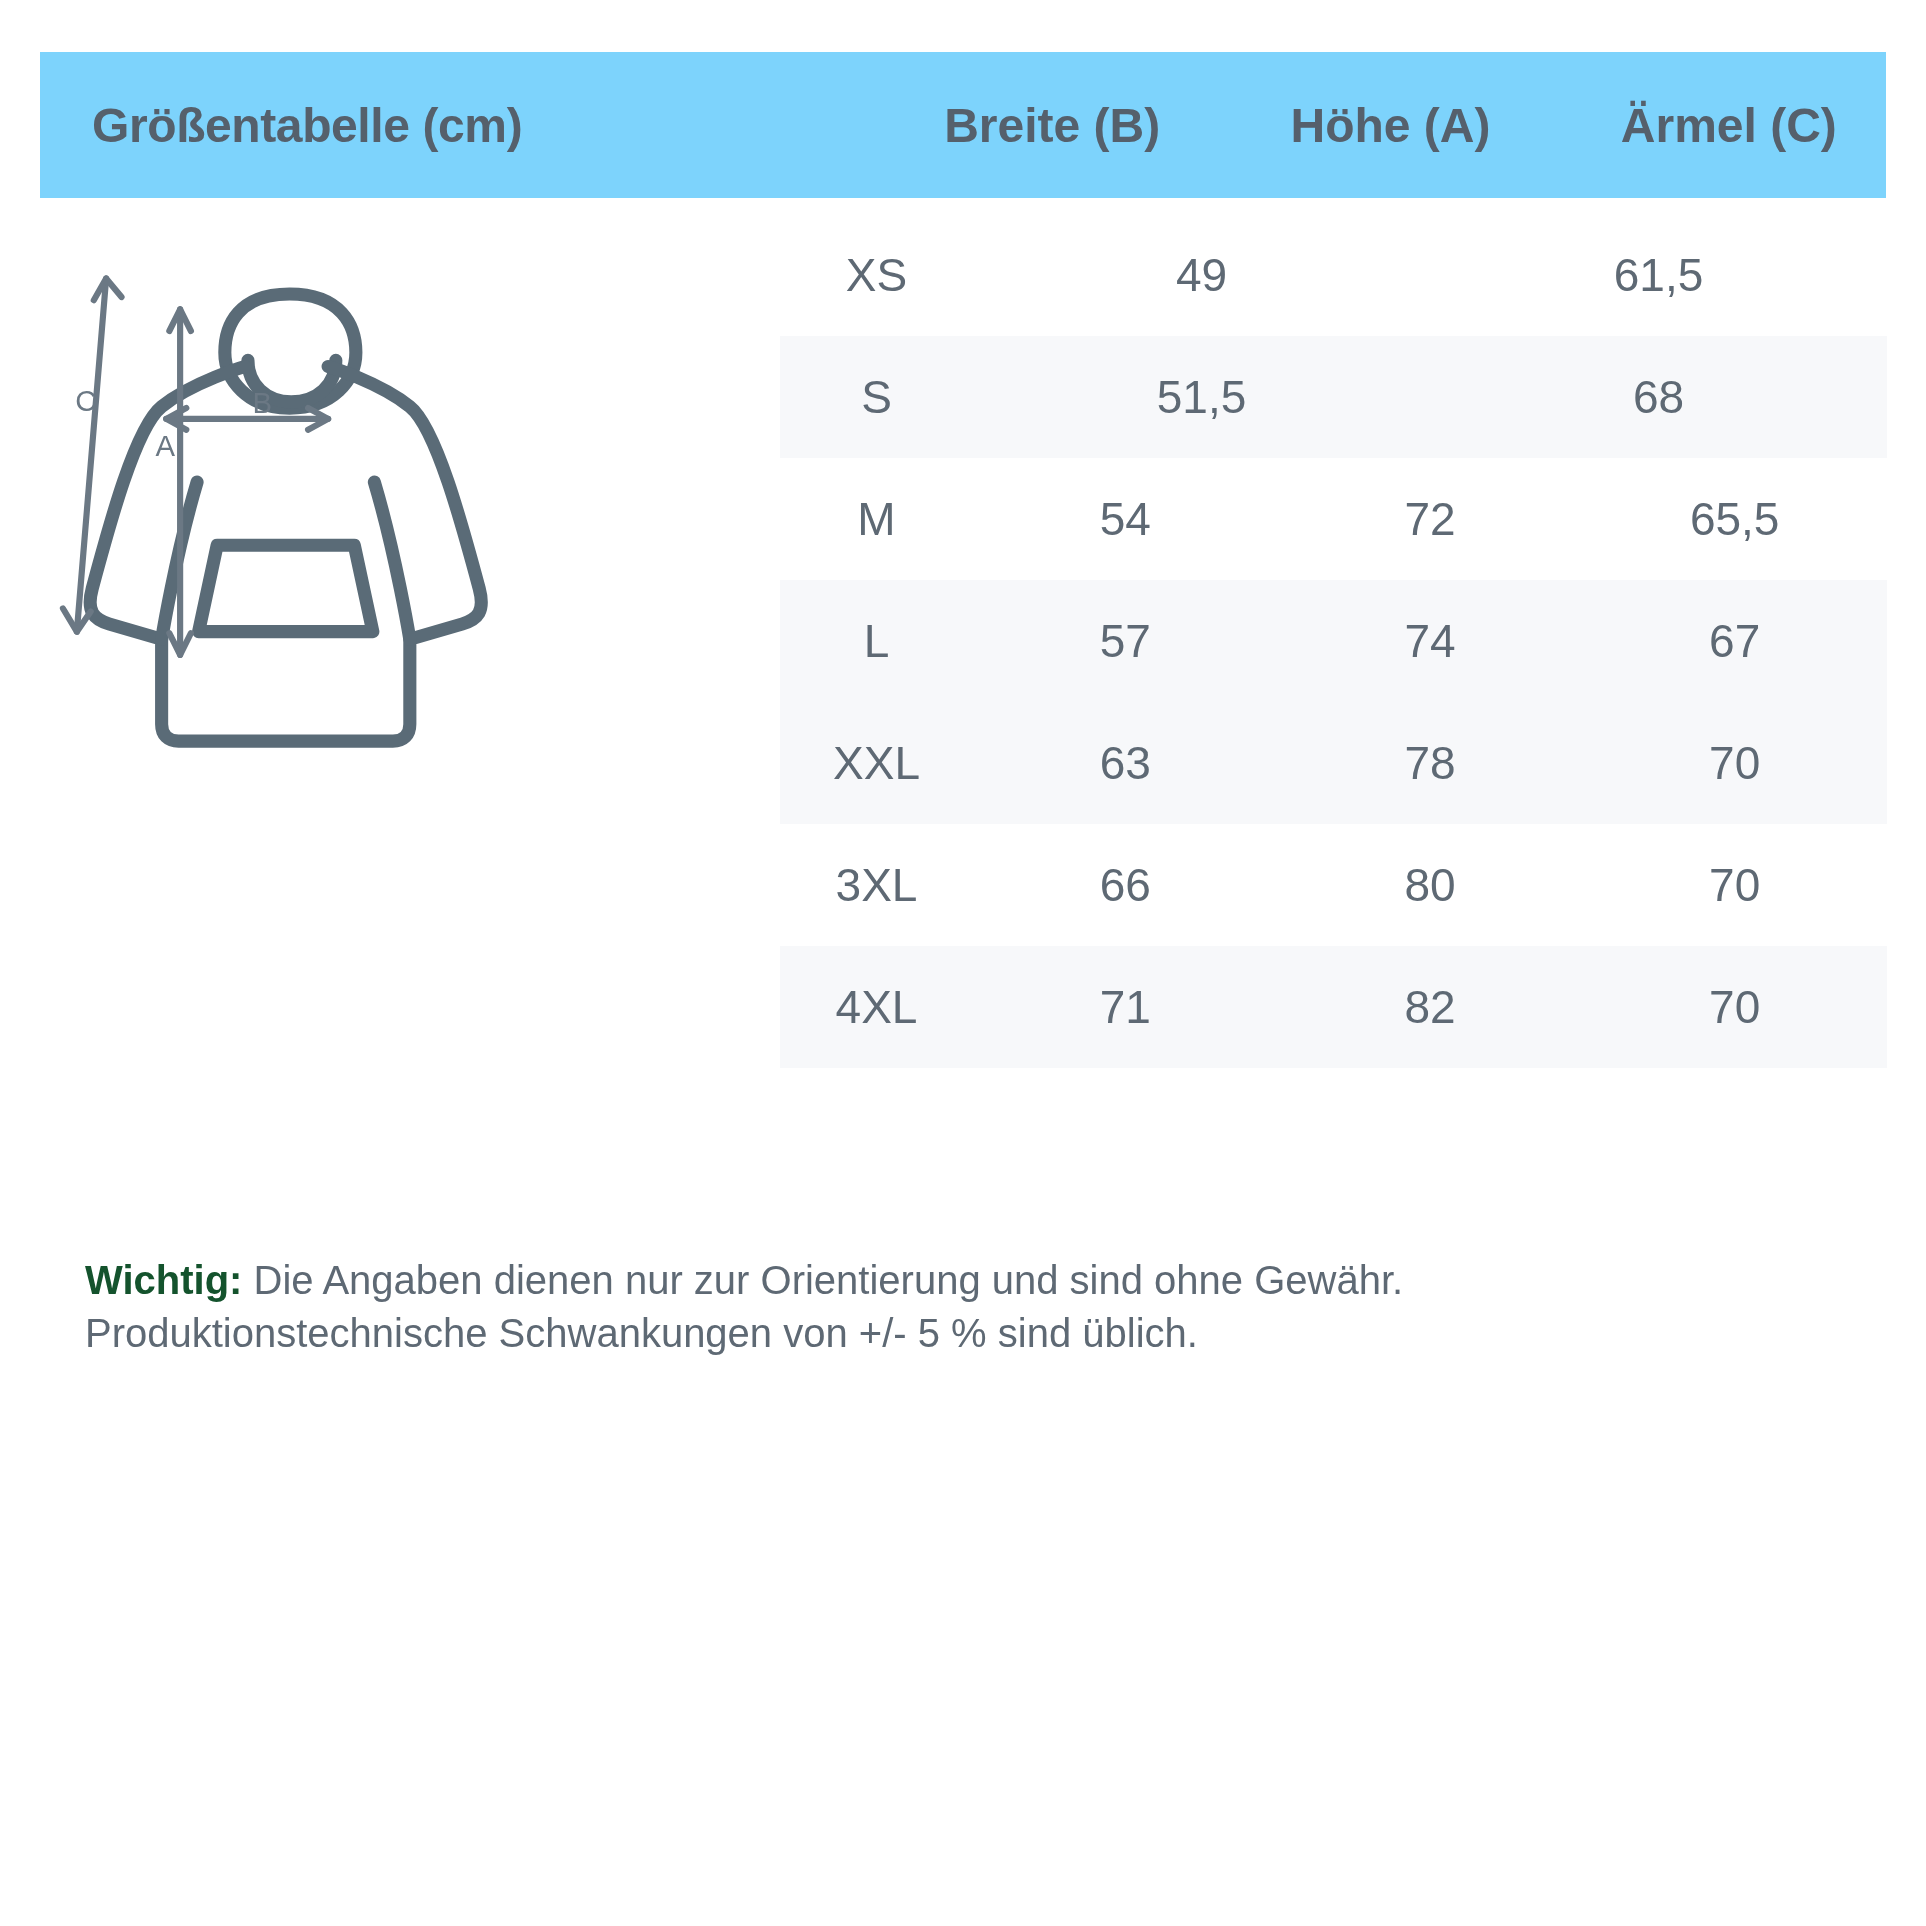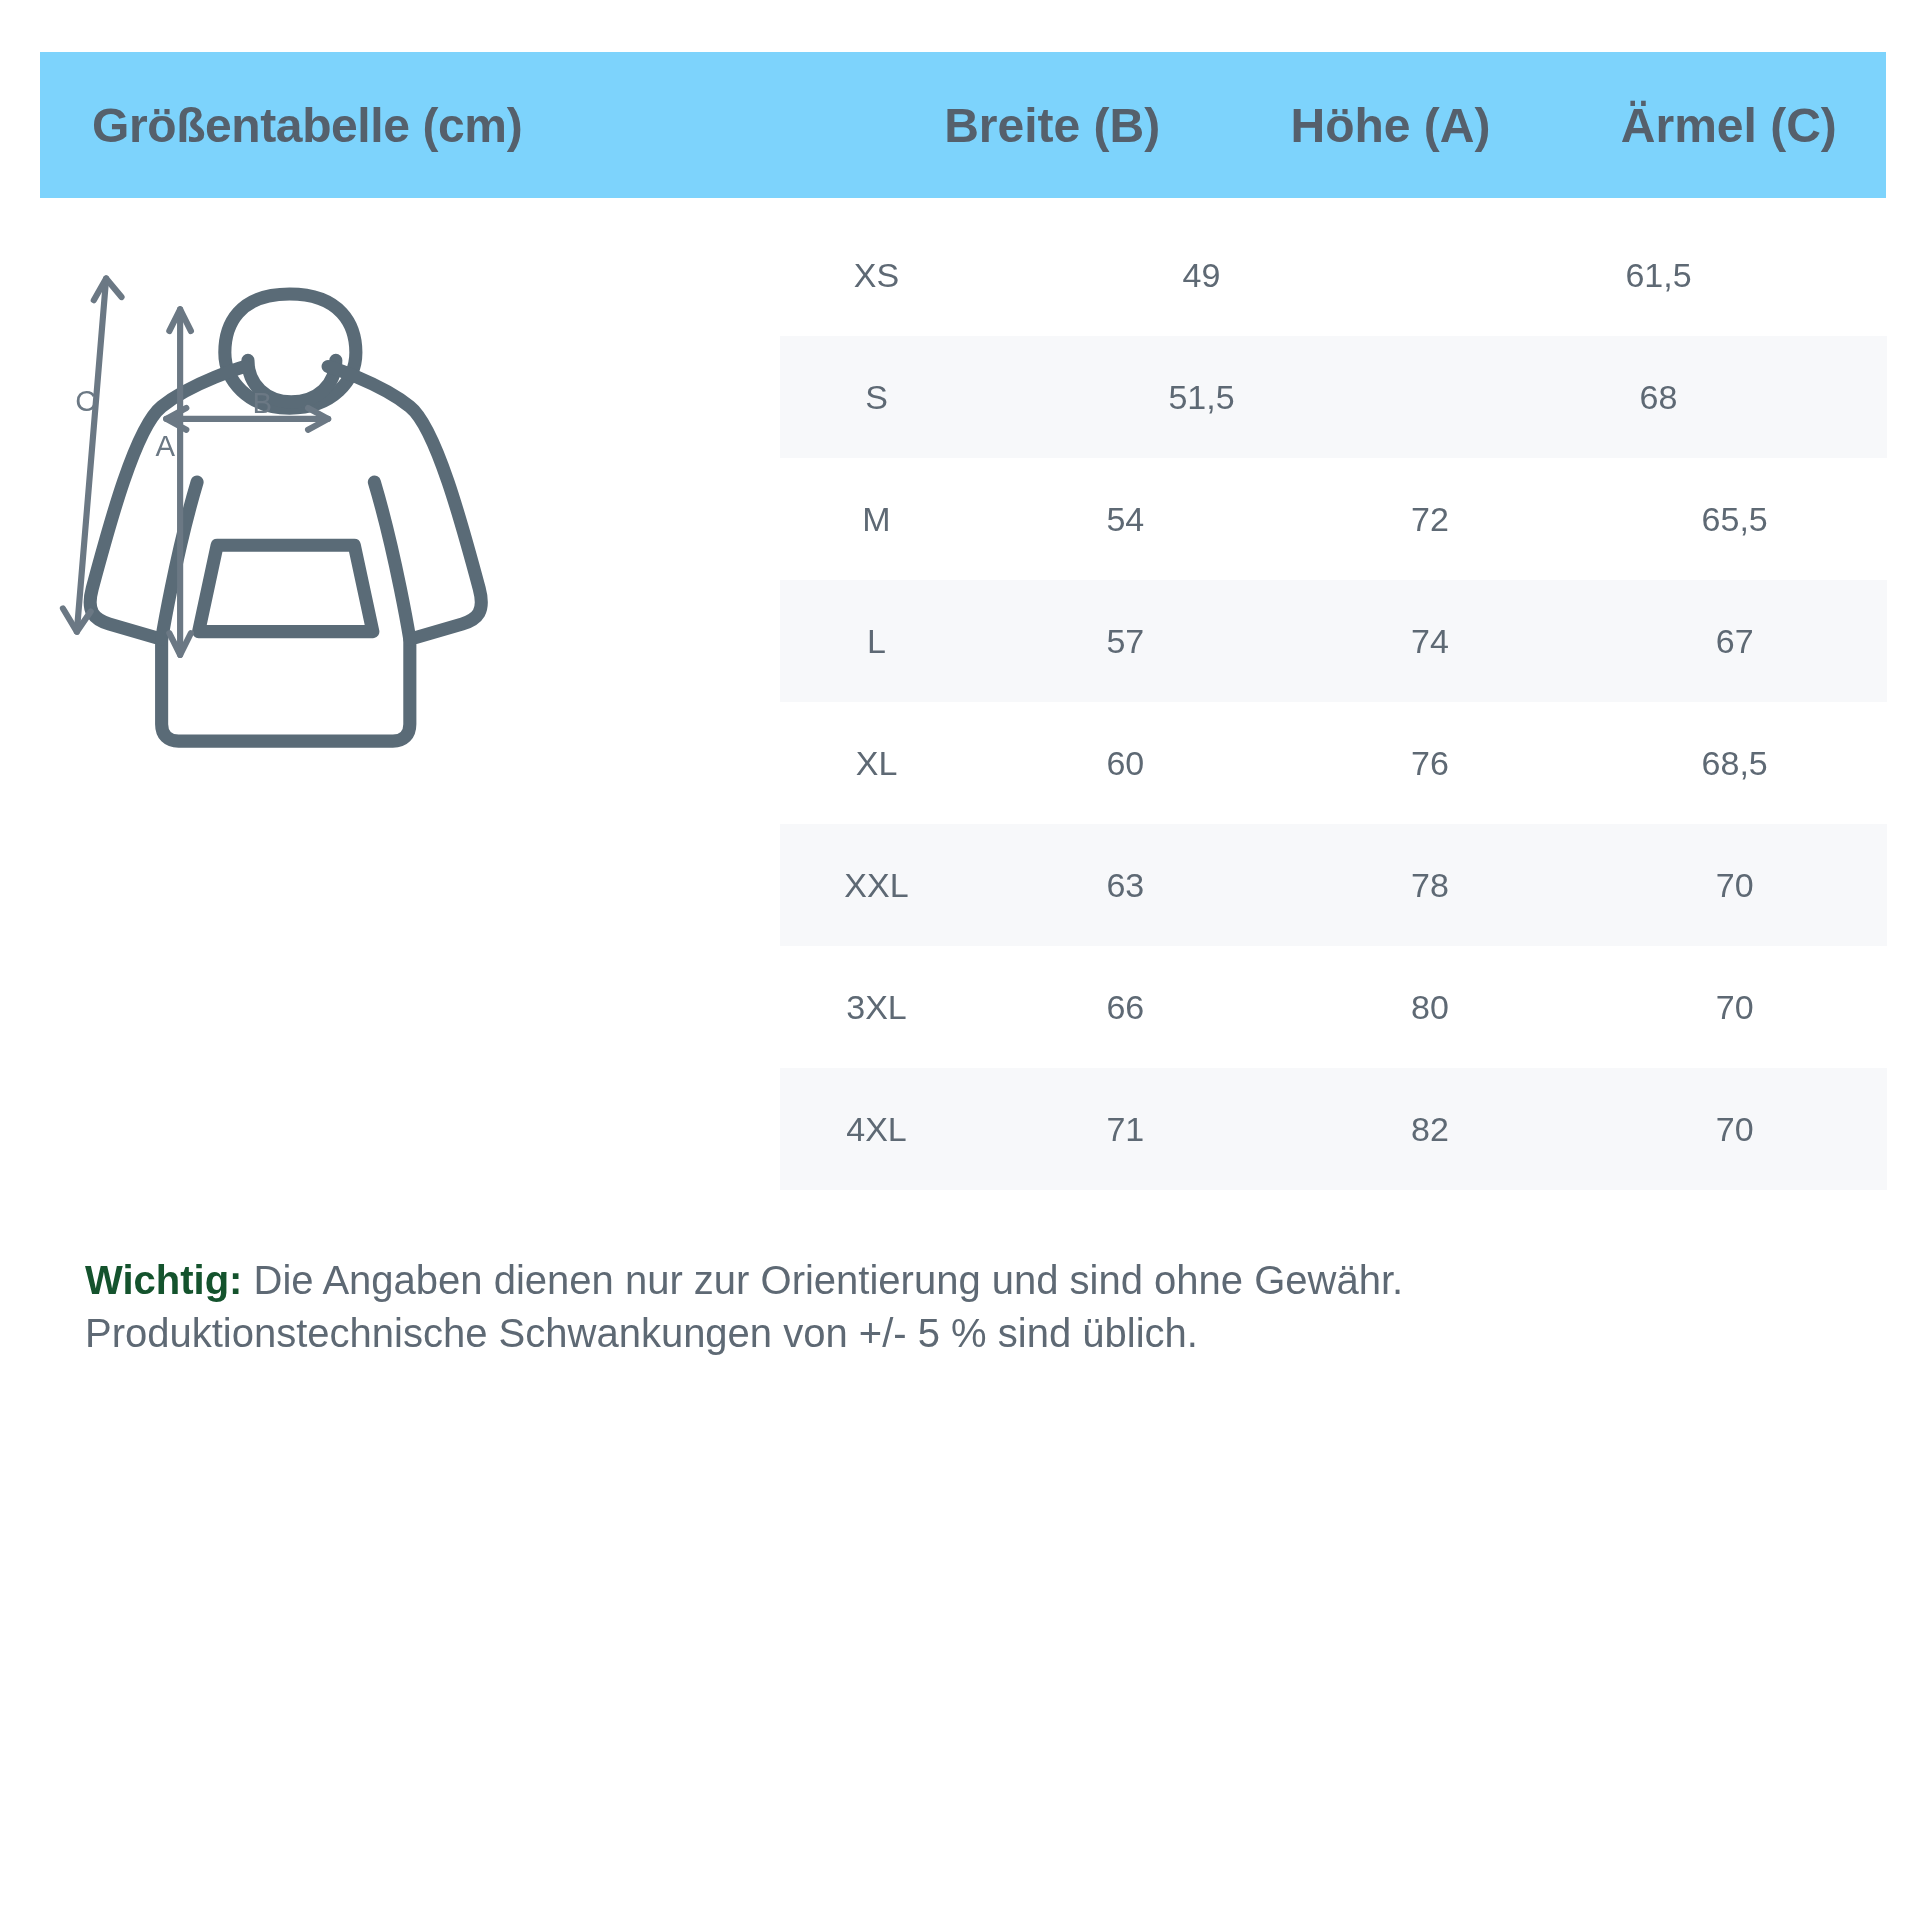--- a/index.html
+++ b/index.html
@@ -84,21 +84,21 @@
   .row {
     display: flex;
     height: 122px;
     align-items: center;
     box-sizing: border-box;
   }
   .row.alt { background: #f7f8fa; }
   .cell {
     flex: 1 1 0;
     text-align: center;
-    font-size: 34px;
+    font-size: 46px;
     color: #5e6974;
     white-space: nowrap;
   }
   .cell.size-cell { flex: 0 0 193px; }
 
   
   .footnote {
     position: absolute;
     left: 85px;
     top: 1254px;
@@ -183,26 +183,20 @@
       <div class="cell">65,5</div>
     </div>
 
     <div class="row alt">
       <div class="cell size-cell">L</div>
       <div class="cell">57</div>
       <div class="cell">74</div>
       <div class="cell">67</div>
     </div>
 
-    <div class="row">
-      <div class="cell size-cell">XL</div>
-      <div class="cell">60</div>
-      <div class="cell">76</div>
-      <div class="cell">68,5</div>
-    </div>
 
     <div class="row alt">
       <div class="cell size-cell">XXL</div>
       <div class="cell">63</div>
       <div class="cell">78</div>
       <div class="cell">70</div>
     </div>
 
     <div class="row">
       <div class="cell size-cell">3XL</div>

